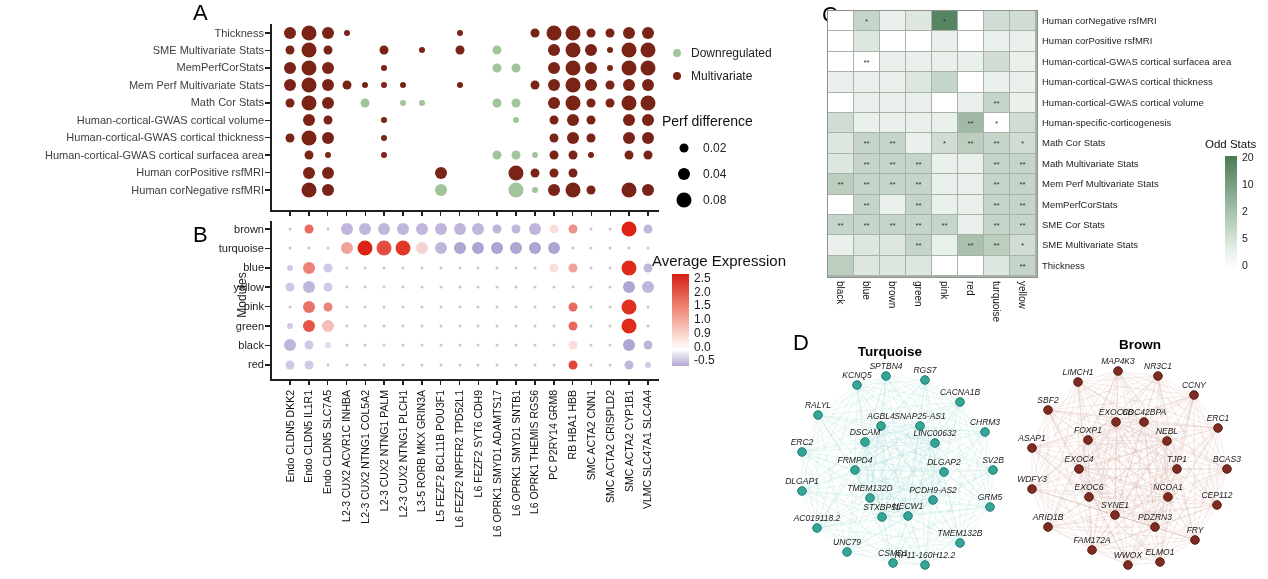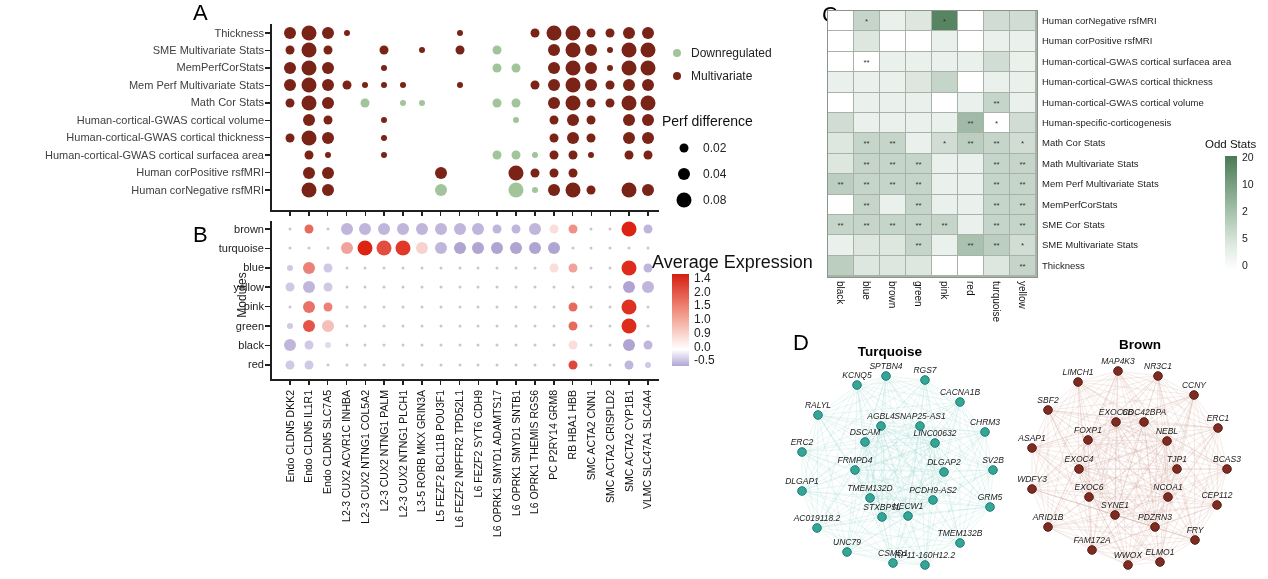--- a/index.html
+++ b/index.html
@@ -9,21 +9,21 @@
   .panel-letter{font-size:22px;color:#000;}
   .dot{position:absolute;border-radius:50%;transform:translate(-50%,-50%);}
   .axis{position:absolute;background:#1f1f1f;}
   .tick{position:absolute;background:#1f1f1f;}
   .rowlab{position:absolute;text-align:right;color:#404040;white-space:nowrap;}
   .xlab{position:absolute;transform:rotate(-90deg);transform-origin:top right;
         text-align:right;white-space:nowrap;color:#111;}
   .clab{position:absolute;transform:rotate(90deg);transform-origin:top left;
         text-align:left;white-space:nowrap;color:#111;}
   .legend-text{font-size:12px;color:#222;}
-  .cb-title{font-size:18px;color:#111;white-space:nowrap;}
+  .cb-title{font-size:15px;color:#111;white-space:nowrap;}
   .cb-tick{position:absolute;font-size:11px;color:#222;}
   .hm-cell{position:absolute;}
   .hm-sig{position:absolute;color:#333;text-align:center;font-size:8px;line-height:8px;}
   .net-title{position:absolute;font-weight:bold;font-size:13.5px;text-align:center;color:#000;}
   svg{overflow:visible;}
 </style>
 </head>
 <body>
 
 <div class="abs panel-letter" style="left:193px;top:0px">A</div>
@@ -433,21 +433,21 @@
       <div class="xlab" style="width:186px;height:13px;font-size:10.5px;top:172px;left:380.1px">RB HBA1 HBB</div>
       <div class="xlab" style="width:186px;height:13px;font-size:10.5px;top:172px;left:398.94000000000005px">SMC ACTA2 CNN1</div>
       <div class="xlab" style="width:186px;height:13px;font-size:10.5px;top:172px;left:417.78px">SMC ACTA2 CRISPLD2</div>
       <div class="xlab" style="width:186px;height:13px;font-size:10.5px;top:172px;left:436.62px">SMC ACTA2 CYP1B1</div>
       <div class="xlab" style="width:186px;height:13px;font-size:10.5px;top:172px;left:455.46000000000004px">VLMC SLC47A1 SLC4A4</div>
     </div>
 
   <div class="abs cb-title" style="left:652px;top:34px">Average Expression</div>
   <div class="abs" style="left:672px;top:56px;width:17px;height:92px;background:linear-gradient(to bottom,#d41f12 0%,#ee8170 35%,#fbdcd5 68%,#ffffff 82%,#b2a6d4 100%)"></div>
   <div id="bCbTicks">
-      <div class="cb-tick" style="left:694px;top:53px;font-size:12px">1.4</div>
+      <div class="cb-tick" style="left:694px;top:53px;font-size:12px">2.5</div>
       <div class="cb-tick" style="left:694px;top:66.7px;font-size:12px">2.0</div>
       <div class="cb-tick" style="left:694px;top:80.4px;font-size:12px">1.5</div>
       <div class="cb-tick" style="left:694px;top:94.1px;font-size:12px">1.0</div>
       <div class="cb-tick" style="left:694px;top:107.8px;font-size:12px">0.9</div>
       <div class="cb-tick" style="left:694px;top:121.5px;font-size:12px">0.0</div>
       <div class="cb-tick" style="left:694px;top:135.2px;font-size:12px">-0.5</div>
     </div>
 </div>
 
 <div id="panelC" class="abs" style="left:800px;top:0;width:468px;height:345px">

